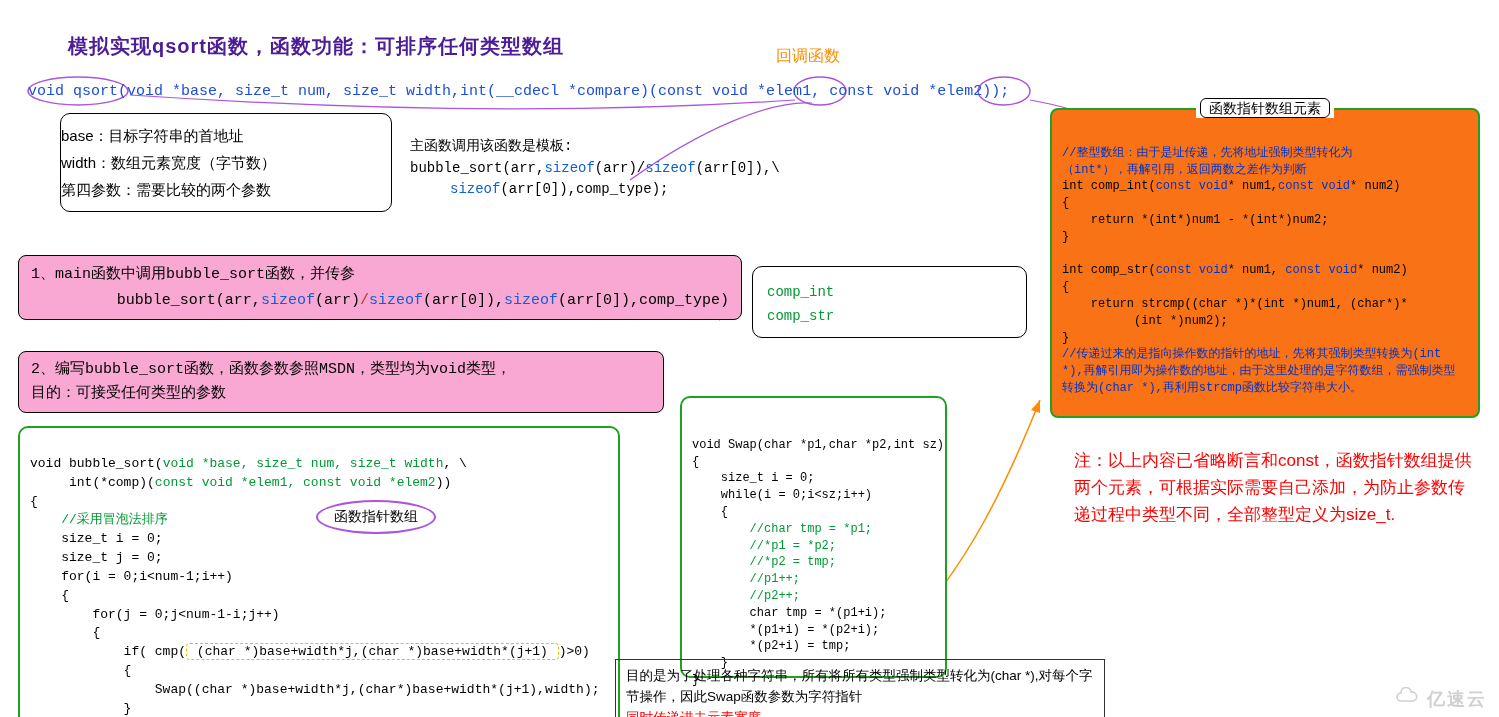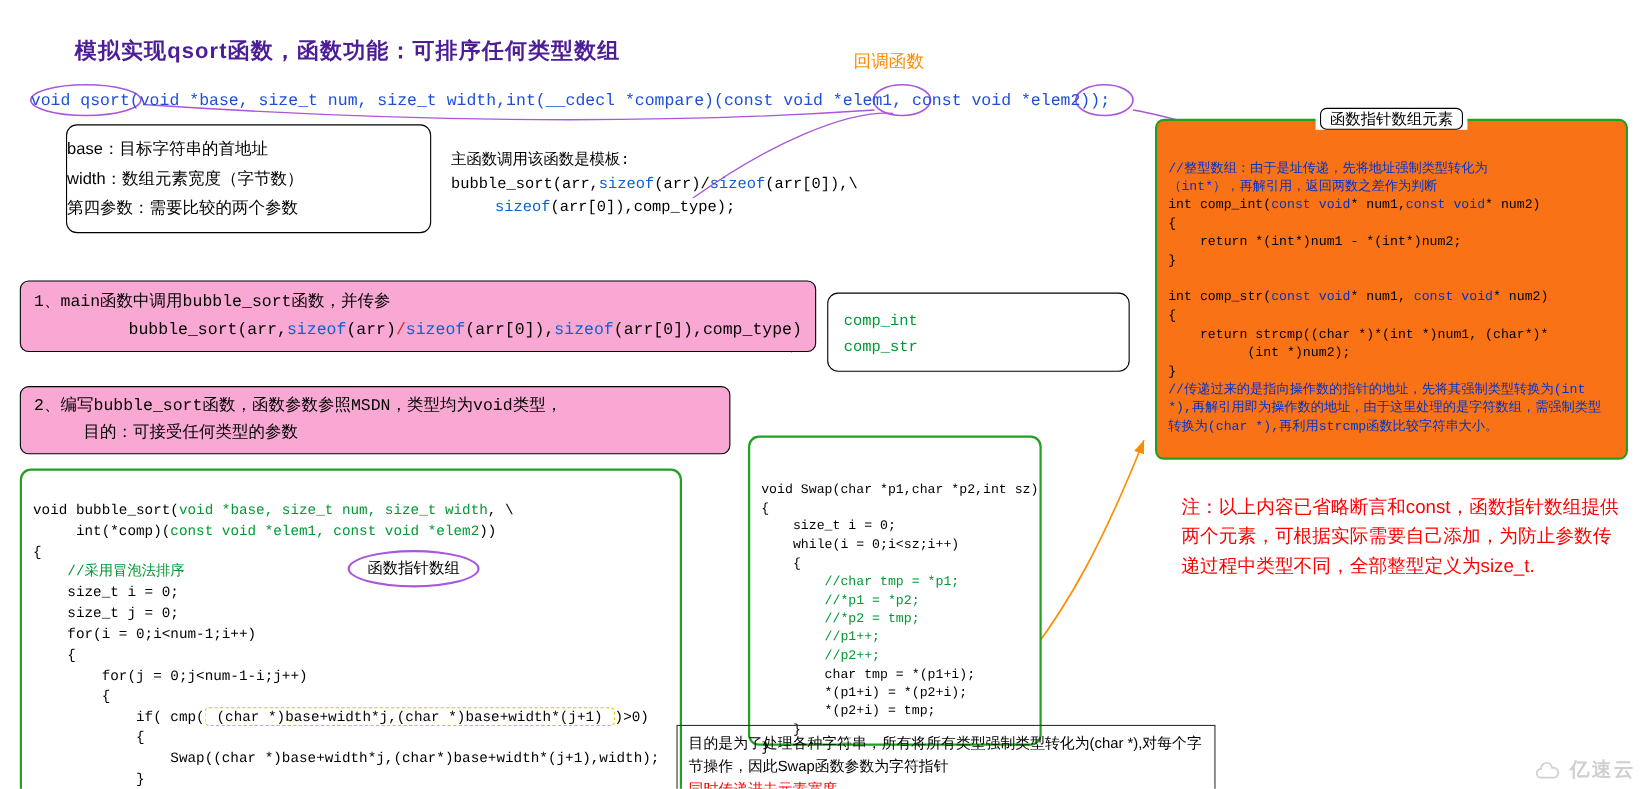--- a/index.html
+++ b/index.html
@@ -186,21 +186,21 @@
 
 <div class="abs rbox2" style="left:18px; top:255px; width:698px; line-height:1.7;">
   <div class="mono" style="font-size:15px;">1、main函数中调用bubble_sort函数，并传参</div>
   <div class="mono" style="font-size:15px;text-align:right;">
     <span>bubble_sort(arr,</span><span class="clr-blue">sizeof</span><span>(arr)</span><span class="clr-red">/</span><span class="clr-blue">sizeof</span><span>(arr[0]),</span><span class="clr-blue">sizeof</span><span>(arr[0]),comp_type)</span>
   </div>
 </div>
 
 <div class="abs rbox2" style="left:18px; top:351px; width:620px;">
   <div class="mono" style="font-size:15px;">2、编写bubble_sort函数，函数参数参照MSDN，类型均为void类型，</div>
-  <div class="mono" style="font-size:15px;margin-left:45px;">目的：可接受任何类型的参数</div>
+  <div class="mono" style="font-size:15px;">目的：可接受任何类型的参数</div>
 </div>
 
 <div class="abs green-border" style="left:18px; top:426px; width:578px; height:288px; padding:8px 10px;">
   <div class="code-sm">
 <span>void bubble_sort(</span><span class="green-txt">void *base, size_t num, size_t width</span><span>, \</span>
 <span>     int(*comp)(</span><span class="green-txt">const void *elem1, const void *elem2</span><span>))</span>
 <span>{</span>
 <span class="comment-green">    //采用冒泡法排序</span>
 <span>    size_t i = 0;</span>
 <span>    size_t j = 0;</span>
@@ -262,18 +262,18 @@
 <span class="blue-kw" style="display:inline-block; white-space:normal; width:400px;">//传递过来的是指向操作数的指针的地址，先将其强制类型转换为(int *),再解引用即为操作数的地址，由于这里处理的是字符数组，需强制类型转换为(char *),再利用strcmp函数比较字符串大小。</span></div>
 </div>
 
 <div class="abs red-note" style="left:1074px; top:447px; width:400px;">注：以上内容已省略断言和const，函数指针数组提供两个元素，可根据实际需要自己添加，为防止参数传递过程中类型不同，全部整型定义为size_t.</div>
 
 <div class="abs explain-box" style="left:615px; top:659px; width:468px;">
   <div>目的是为了处理各种字符串，所有将所有类型强制类型转化为(char *),对每个字节操作，因此Swap函数参数为字符指针</div>
   <div class="red-txt">同时传递进去元素宽度</div>
 </div>
 
-<div class="abs" style="right:12px; bottom:6px; display:flex; align-items:flex-end; gap:6px;">
+<div class="abs" style="right:12px; bottom:6px; display:flex; align-items:flex-start; gap:6px;">
   <svg width="28" height="18" viewBox="0 0 28 18">
     <path d="M8 14 a4 4 0 0 1 0-8 a5 5 0 0 1 10 -1 a4 4 0 0 1 2 9 z" fill="none" stroke="#d0d0d0" stroke-width="1.6"></path>
   </svg>
   <span class="watermark">亿速云</span>
 </div>
 
 </body></html>

